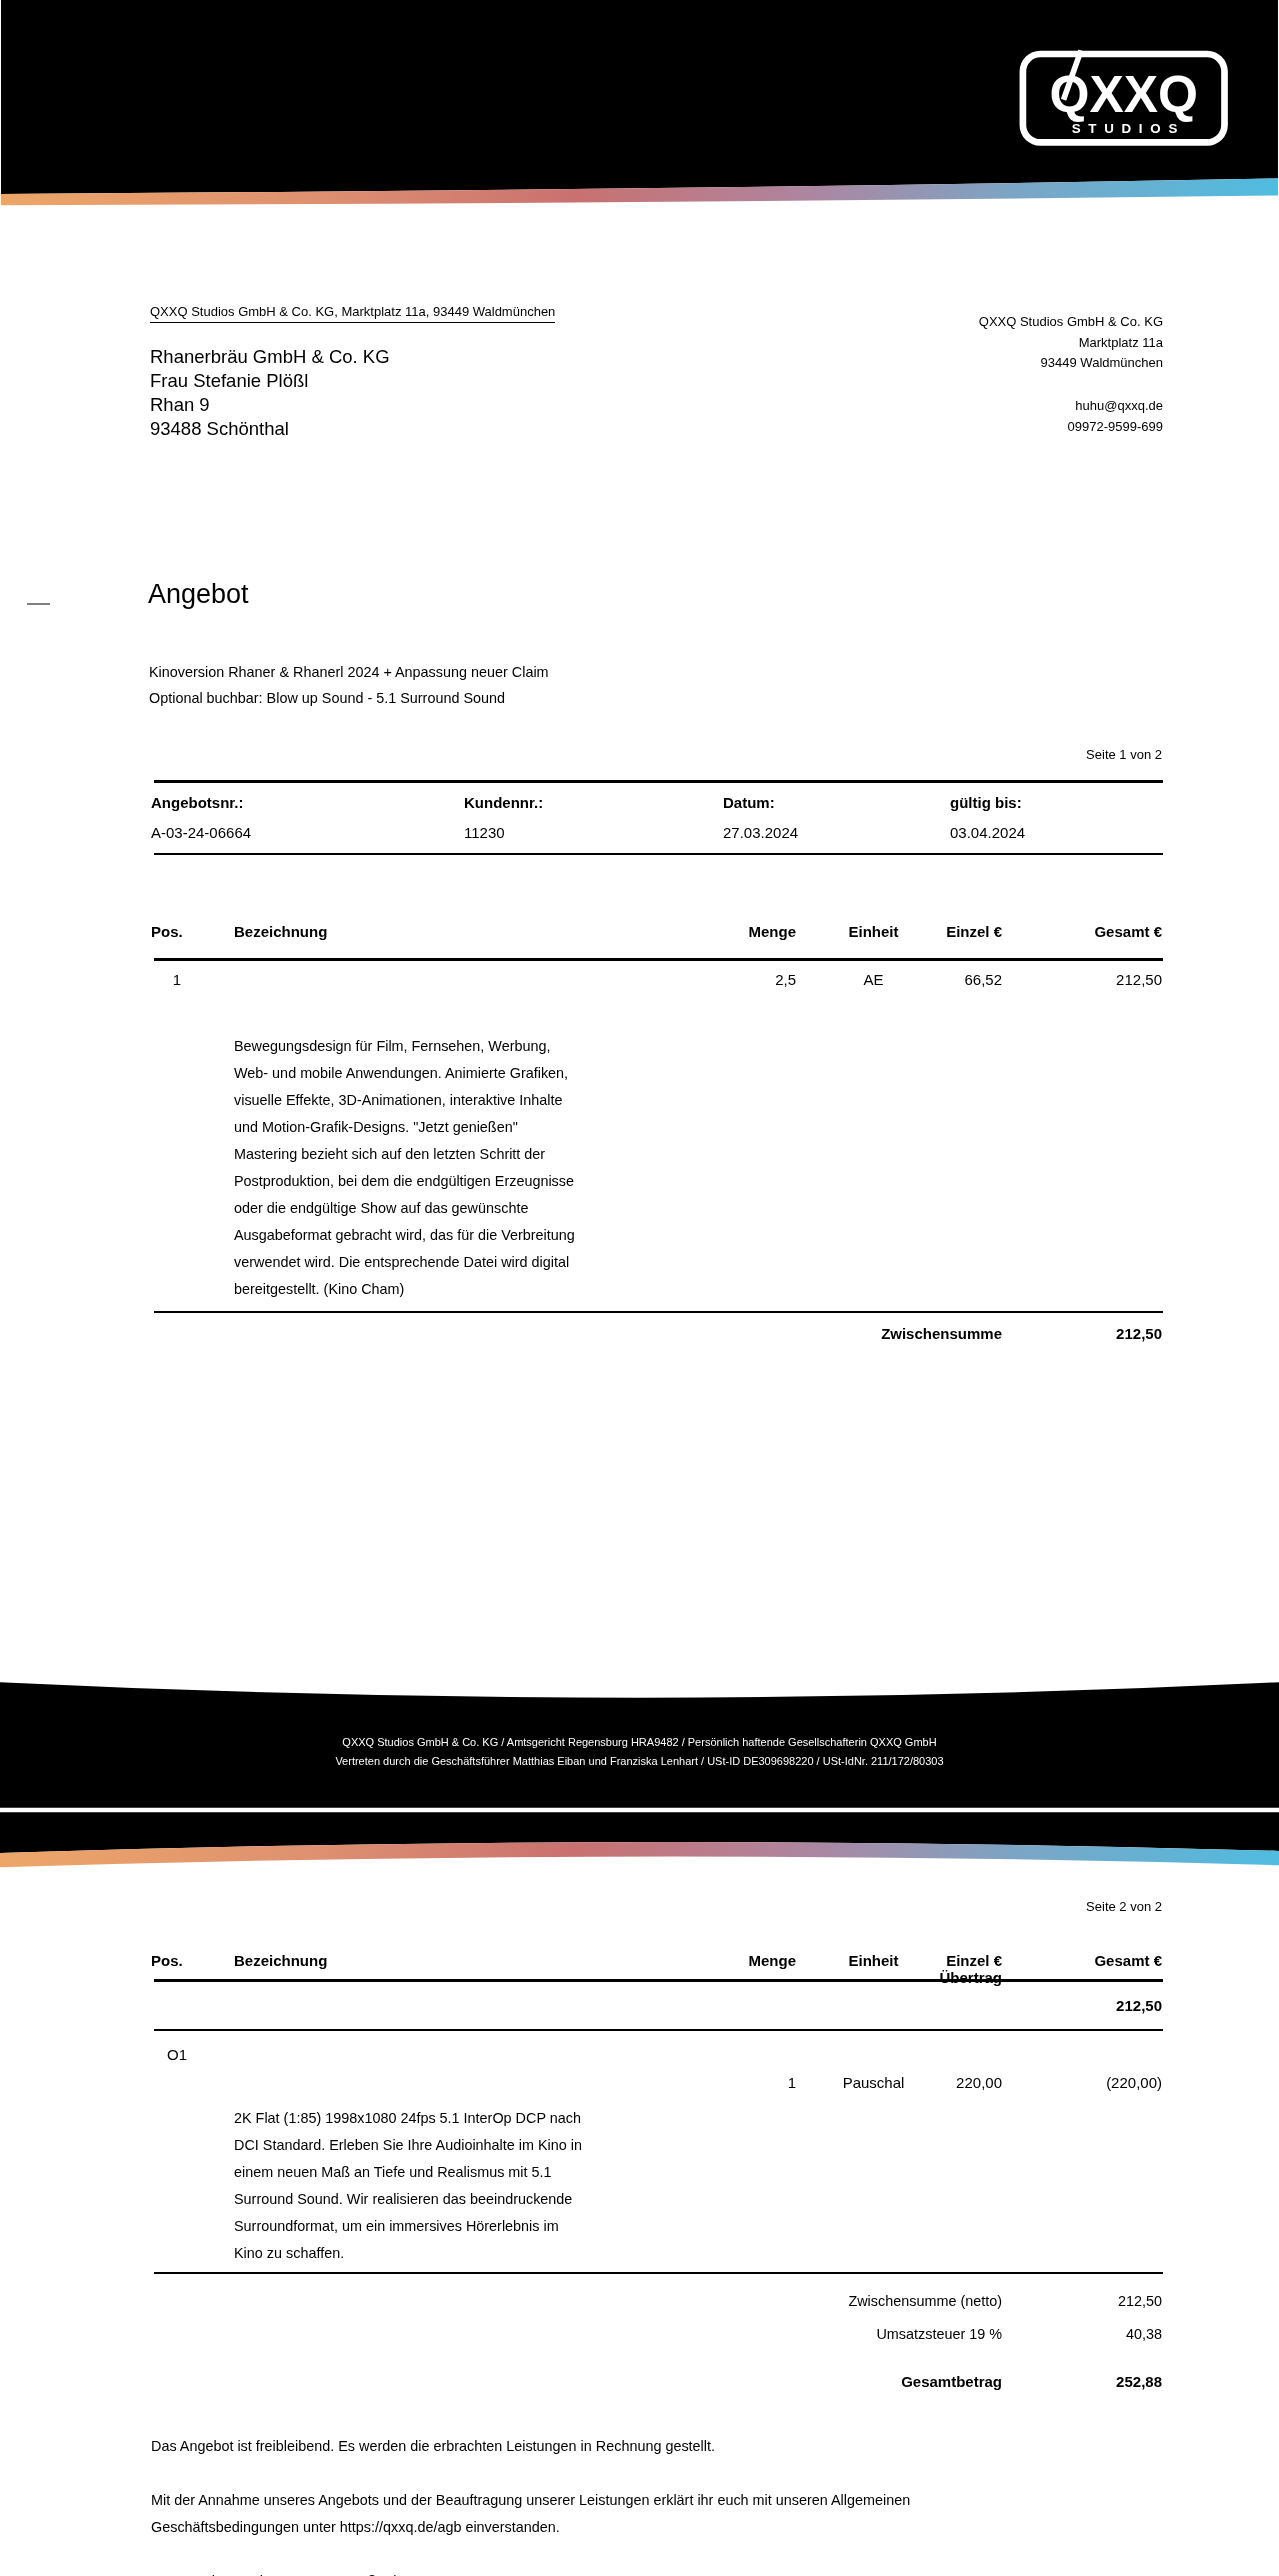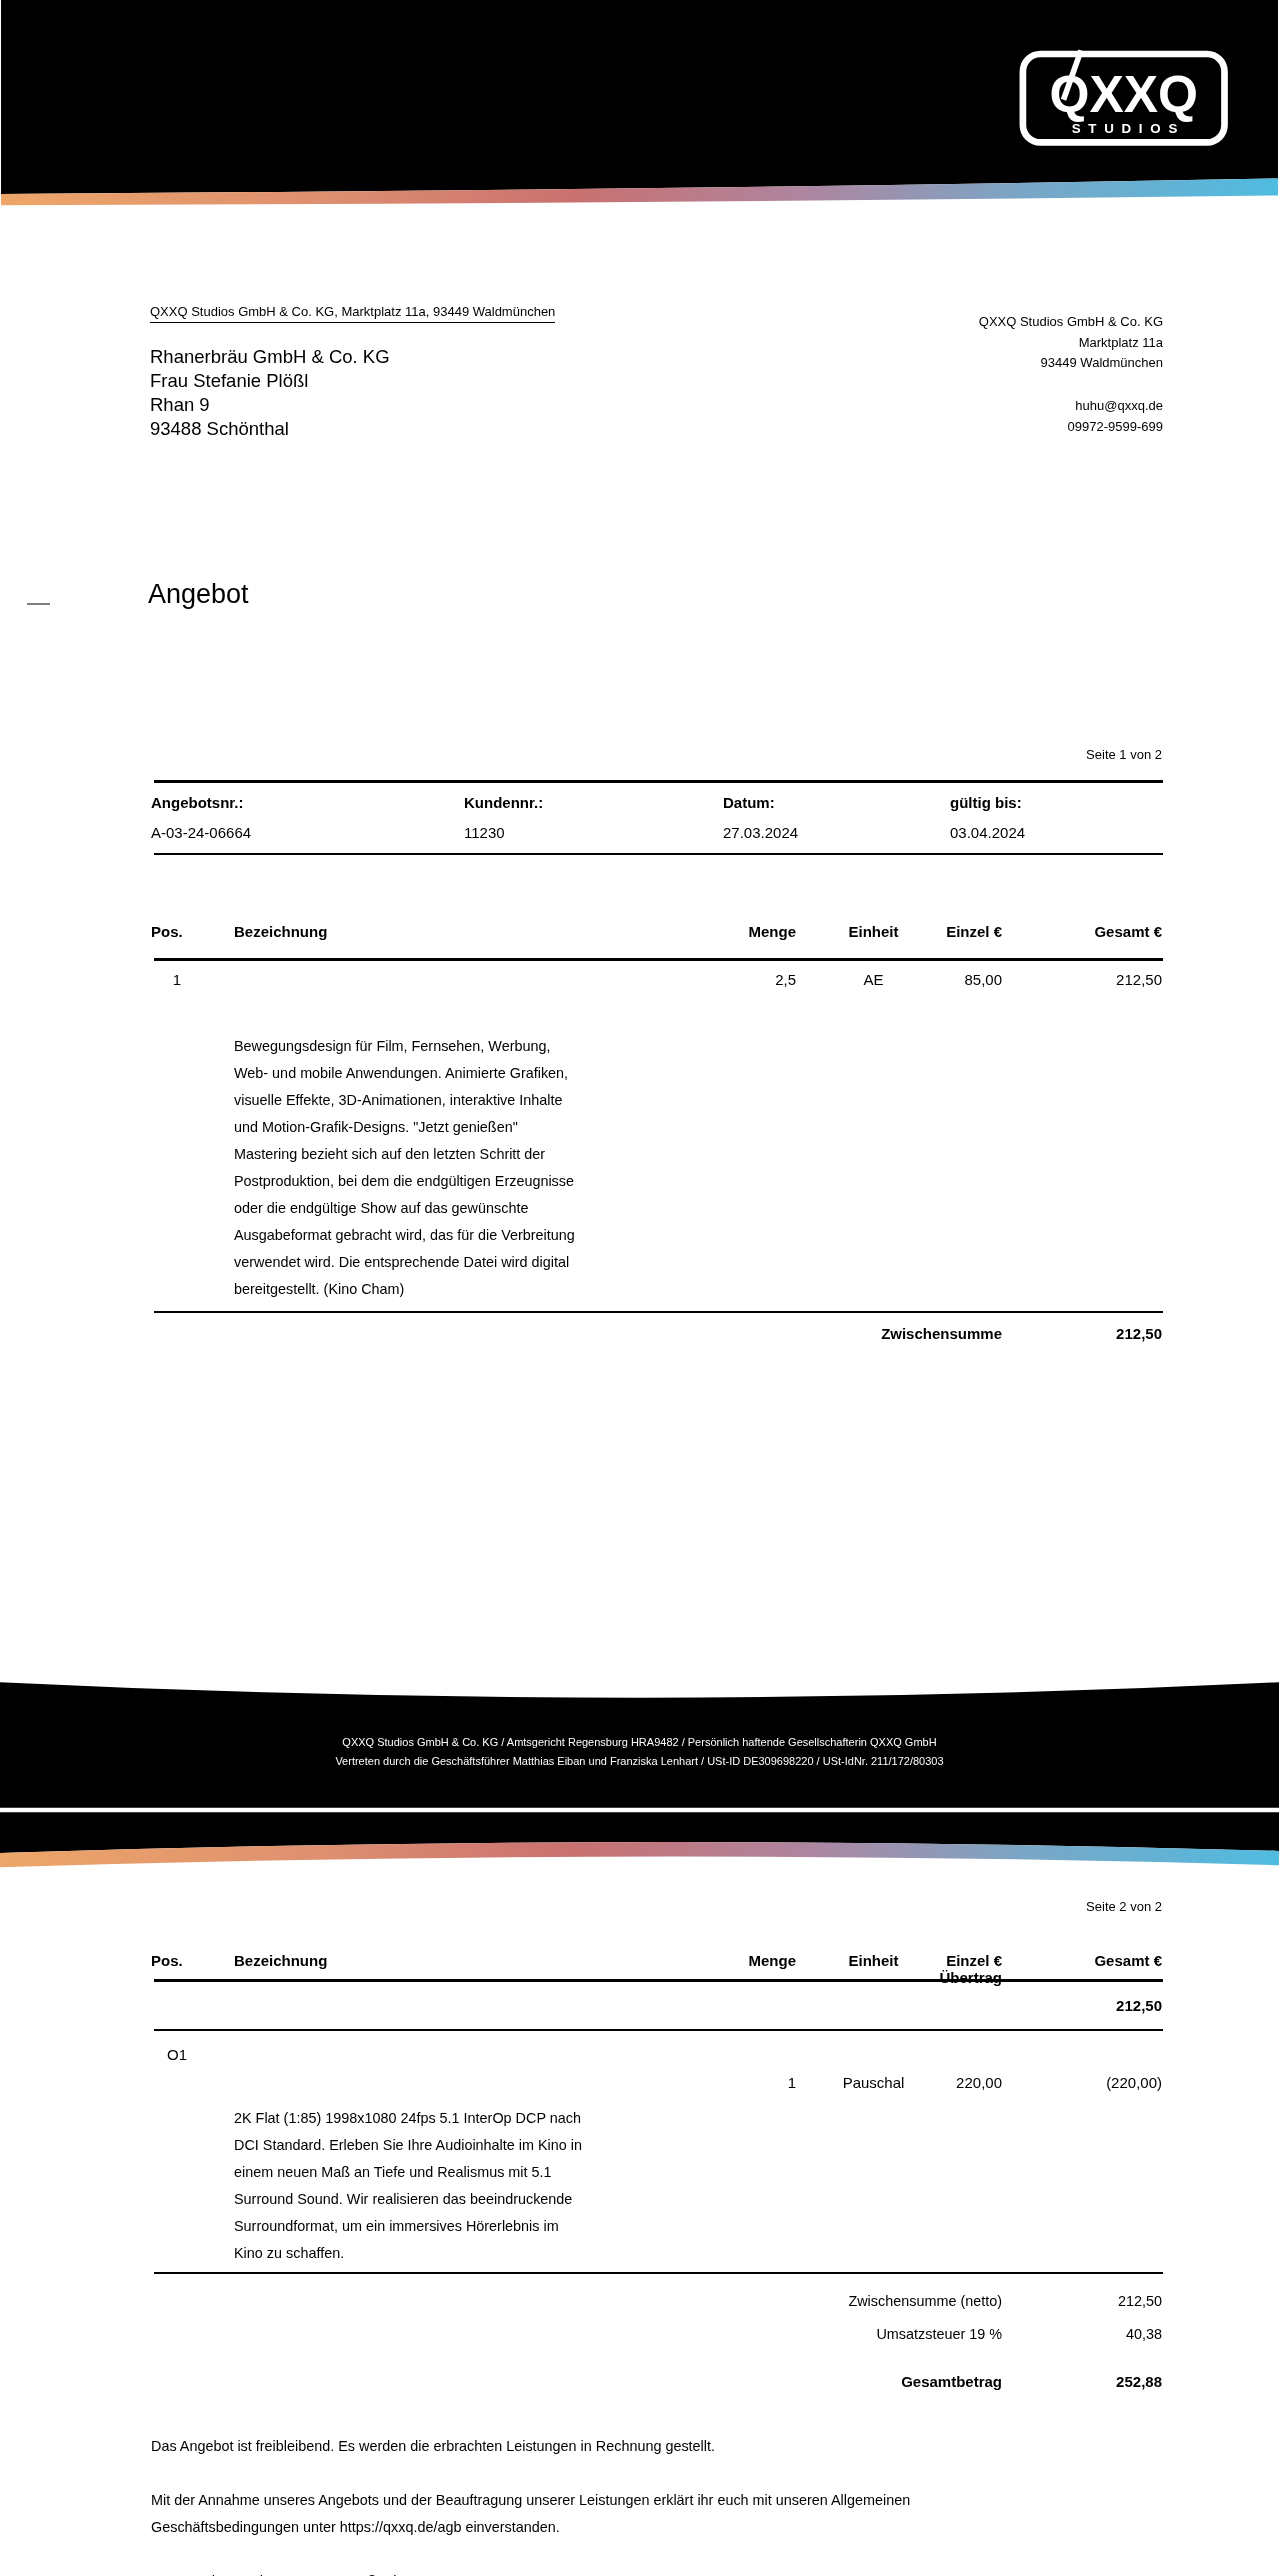--- a/index.html
+++ b/index.html
@@ -105,20 +105,22 @@
 Rhan 9
 93488 Schönthal</div>
   <div id="company-address" class="abs pre">QXXQ Studios GmbH &amp; Co. KG
 Marktplatz 11a
 93449 Waldmünchen</div>
   <div id="company-contact" class="abs pre">huhu@qxxq.de
 09972-9599-699</div>
   <div id="fold-mark" class="abs"></div>
 
   <div id="doc-title" class="abs">Angebot</div>
+  <div id="doc-subtitle" class="abs pre">Kinoversion Rhaner &amp; Rhanerl 2024 + Anpassung neuer Claim
+Optional buchbar: Blow up Sound - 5.1 Surround Sound</div>
   <div id="page-label-1" class="abs">Seite 1 von 2</div>
 
   <div id="rule-meta-top" class="rule"></div>
   <div id="meta-l-offer" class="abs meta-label">Angebotsnr.:</div>
   <div id="meta-l-customer" class="abs meta-label">Kundennr.:</div>
   <div id="meta-l-date" class="abs meta-label">Datum:</div>
   <div id="meta-l-valid" class="abs meta-label">gültig bis:</div>
   <div id="meta-v-offer" class="abs meta-value">A-03-24-06664</div>
   <div id="meta-v-customer" class="abs meta-value">11230</div>
   <div id="meta-v-date" class="abs meta-value">27.03.2024</div>
@@ -129,21 +131,21 @@
   <div class="abs th t1 cell-name">Bezeichnung</div>
   <div class="abs th t1 cell-qty">Menge</div>
   <div class="abs th t1 cell-unit">Einheit</div>
   <div class="abs th t1 cell-price">Einzel €</div>
   <div class="abs th t1 cell-total">Gesamt €</div>
   <div id="rule-thead1" class="rule"></div>
 
   <div class="abs body-cell row-item1 cell-pos" id="item1-pos">1</div>
   <div class="abs body-cell row-item1 cell-qty">2,5</div>
   <div class="abs body-cell row-item1 cell-unit">AE</div>
-  <div class="abs body-cell row-item1 cell-price">85,00</div>
+  <div class="abs body-cell row-item1 cell-price">66,52</div>
   <div class="abs body-cell row-item1 cell-total">212,50</div>
   <div id="item1-desc" class="abs pre">Bewegungsdesign für Film, Fernsehen, Werbung,
 Web- und mobile Anwendungen. Animierte Grafiken,
 visuelle Effekte, 3D-Animationen, interaktive Inhalte
 und Motion-Grafik-Designs. "Jetzt genießen"
 Mastering bezieht sich auf den letzten Schritt der
 Postproduktion, bei dem die endgültigen Erzeugnisse
 oder die endgültige Show auf das gewünschte
 Ausgabeformat gebracht wird, das für die Verbreitung
 verwendet wird. Die entsprechende Datei wird digital

